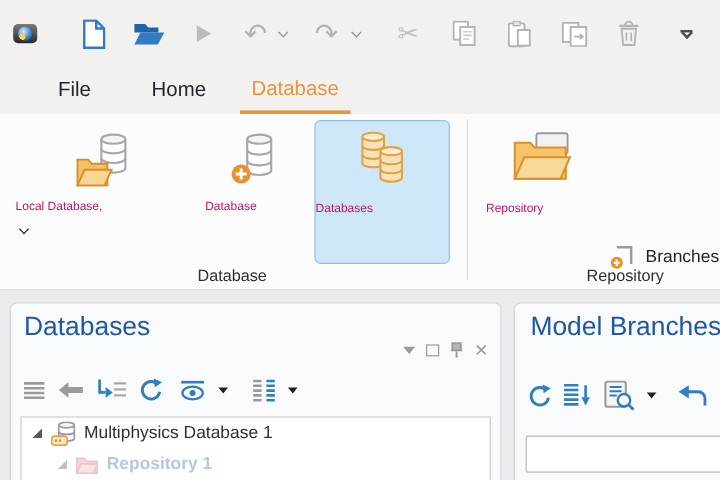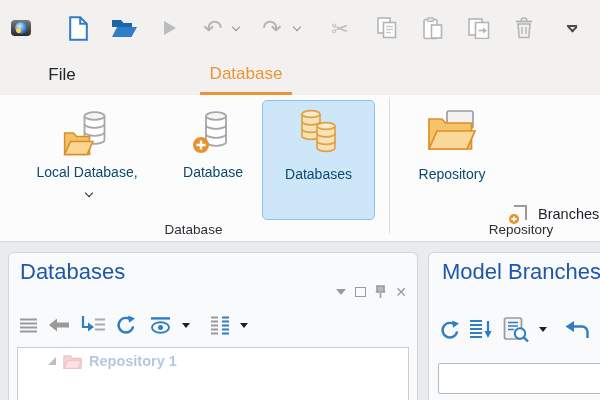--- a/index.html
+++ b/index.html
@@ -26,21 +26,21 @@
   
   .tabrow{position:absolute;left:0;top:55px;width:600px;height:40px;background:#f2f1ef;}
   .tab{position:absolute;top:0;height:40px;display:flex;align-items:center;justify-content:center;
        font-size:17px;color:#23262e;cursor:default;}
   .tab.active{color:#e9953a;border-bottom:3px solid #eb9437;font-weight:400;}
 
   
   .ribbon{position:absolute;left:0;top:95px;width:600px;height:147px;background:#fcfcfc;border-bottom:1px solid #d8d8d8;}
   .bigbtn{position:absolute;top:5px;height:120px;border-radius:5px;border:1px solid transparent;}
   .bigbtn .iconbox{position:absolute;left:50%;transform:translateX(-50%);top:8px;}
-  .bigbtn .lines{position:absolute;top:62px;width:100%;text-align:center;font-size:14px;line-height:19px;color:#0c4a6e;}
+  .bigbtn .lines{position:absolute;top:62px;width:100%;text-align:left;font-size:10px;line-height:19px;color:#be185d;}
   .bigbtn.selected{background:#cde6f8;border-color:#8fc2ea;}
   .grplabel{position:absolute;bottom:4px;text-align:center;font-size:13.5px;color:#2b2e35;}
   .vsep{position:absolute;left:389px;top:4px;width:1px;height:134px;background:#dcdcdc;}
   .sbtn{position:absolute;left:508px;width:130px;height:30px;display:flex;align-items:center;gap:8px;font-size:14.5px;color:#1c1f26;}
   .ddarrow{width:0;height:0;border-left:4.5px solid transparent;border-right:4.5px solid transparent;border-top:5.5px solid #1f1f1f;display:inline-block;}
 
   
   .workspace{position:absolute;left:0;top:242px;width:600px;height:158px;background:#e9ebee;}
   .panel{position:absolute;top:10px;height:172px;background:#f8fafc;border:1px solid #d2d6db;border-radius:6px 6px 0 0;}
   .ptitle{position:absolute;left:11px;top:6px;font-size:22px;color:#1f57a8;white-space:nowrap;}
@@ -131,20 +131,21 @@
     <span class="qicon" style="left:558px">
         <span class="dblchv">
           <b></b>
           <i></i>
         </span>
       </span>
   </div>
 
   <div class="tabrow">
     <div class="tab" style="left:33px;width:58px">File</div>
+    <div class="tab" style="left:113px;width:72px">Home</div>
     <div class="tab active" style="left:200px;width:92px">Database</div>
   </div>
 
   <div class="ribbon">
 
     <div class="bigbtn" style="left:12px;width:150px">
       <span class="iconbox">
         <svg width="47" height="48" viewBox="0 0 47 48">
           <g>
             <path d="M21 7 v24 a10 3.8 0 0 0 20 0 V7" fill="#fff" stroke="#a7a7a7" stroke-width="1.8"></path>
@@ -298,20 +299,36 @@
         <span style="margin-left:10px">
           <svg width="20" height="19" viewBox="0 0 20 19">
               <path d="M1 1.5 h7 M1 5.5 h7 M1 9.5 h7 M1 13.5 h7 M1 17.5 h7" stroke="#9a9a9a" stroke-width="2.2"></path>
               <path d="M12 1.5 h7 M12 5.5 h7 M12 9.5 h7 M12 13.5 h7 M12 17.5 h7" stroke="#2f7dc3" stroke-width="2.2"></path>
             </svg>
         </span>
         <span class="ddarrow"></span>
       </div>
 
       <div class="treebox">
+        <div class="trow">
+          <svg class="exp" viewBox="0 0 8 8">
+              <path d="M8 0 V8 H0 Z" fill="#5a5a5a"></path>
+            </svg>
+          <span>
+            <svg width="21" height="21" viewBox="0 0 21 21">
+              <path d="M7 3.2 v11 a6.5 2.3 0 0 0 13 0 v-11" fill="#fff" stroke="#9a9a9a" stroke-width="1.4"></path>
+              <ellipse cx="13.5" cy="3.2" rx="6.5" ry="2.3" fill="#f2f2f2" stroke="#9a9a9a" stroke-width="1.4"></ellipse>
+              <path d="M7 8.7 a6.5 2.3 0 0 0 13 0" fill="none" stroke="#9a9a9a" stroke-width="1.4"></path>
+              <rect x="1" y="12.5" width="13" height="7.5" rx="2.5" fill="#fbe7c9" stroke="#e8a04a" stroke-width="1.4"></rect>
+              <circle cx="4.6" cy="16.2" r="1.1" fill="#e8922c"></circle>
+                <circle cx="8" cy="16.2" r="1.1" fill="#e8922c"></circle>
+            </svg>
+          </span>
+          <span class="tlabel">Multiphysics Database 1</span>
+        </div>
         <div class="trow child">
           <svg class="exp" viewBox="0 0 8 8">
               <path d="M8 0 V8 H0 Z" fill="#5a5a5a"></path>
             </svg>
           <span>
             <svg width="19" height="15" viewBox="0 0 19 15">
                 <path d="M1 2 h6.5 l2 2.5 h8.5 v10 H1 z" fill="#e89397" stroke="#d8666c" stroke-width="1.4"></path>
                 <path d="M1 14.5 l3.5-8 h14 l-3.5 8 z" fill="#f2b6b9" stroke="#d8666c" stroke-width="1.4"></path>
               </svg>
           </span>

